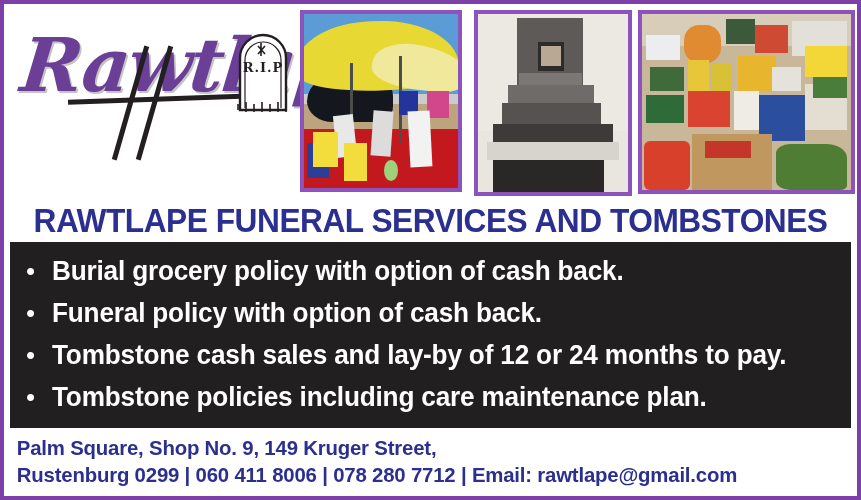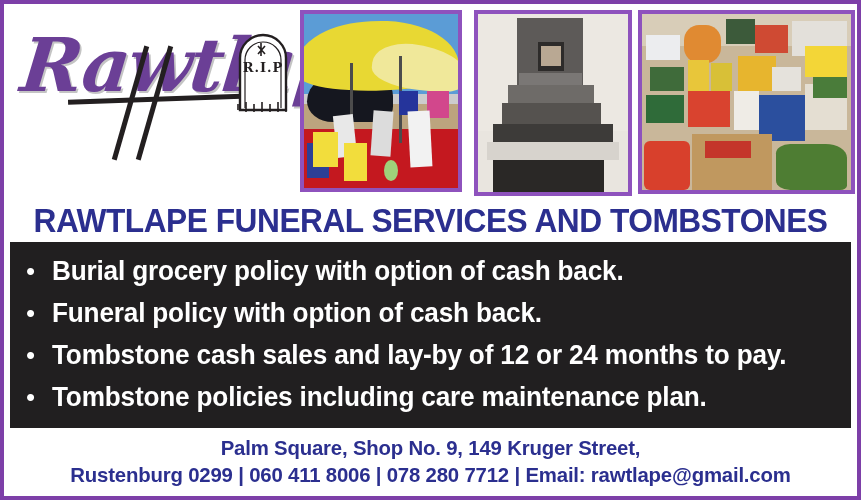--- a/index.html
+++ b/index.html
@@ -218,21 +218,21 @@
     white-space: nowrap;
   }
 
   
   .footer {
     position: absolute;
     left: 0;
     top: 428px;
     width: 100%;
     height: 64px;
-    text-align: center;
+    text-align: left;
     color: #2b2f8f;
     font-family: "Liberation Sans", sans-serif;
     font-weight: 700;
   }
   .footer-line1 {
     font-size: 21px;
     letter-spacing: -0.2px;
     margin-top: 4px;
     transform: scaleX(0.97);
   }

